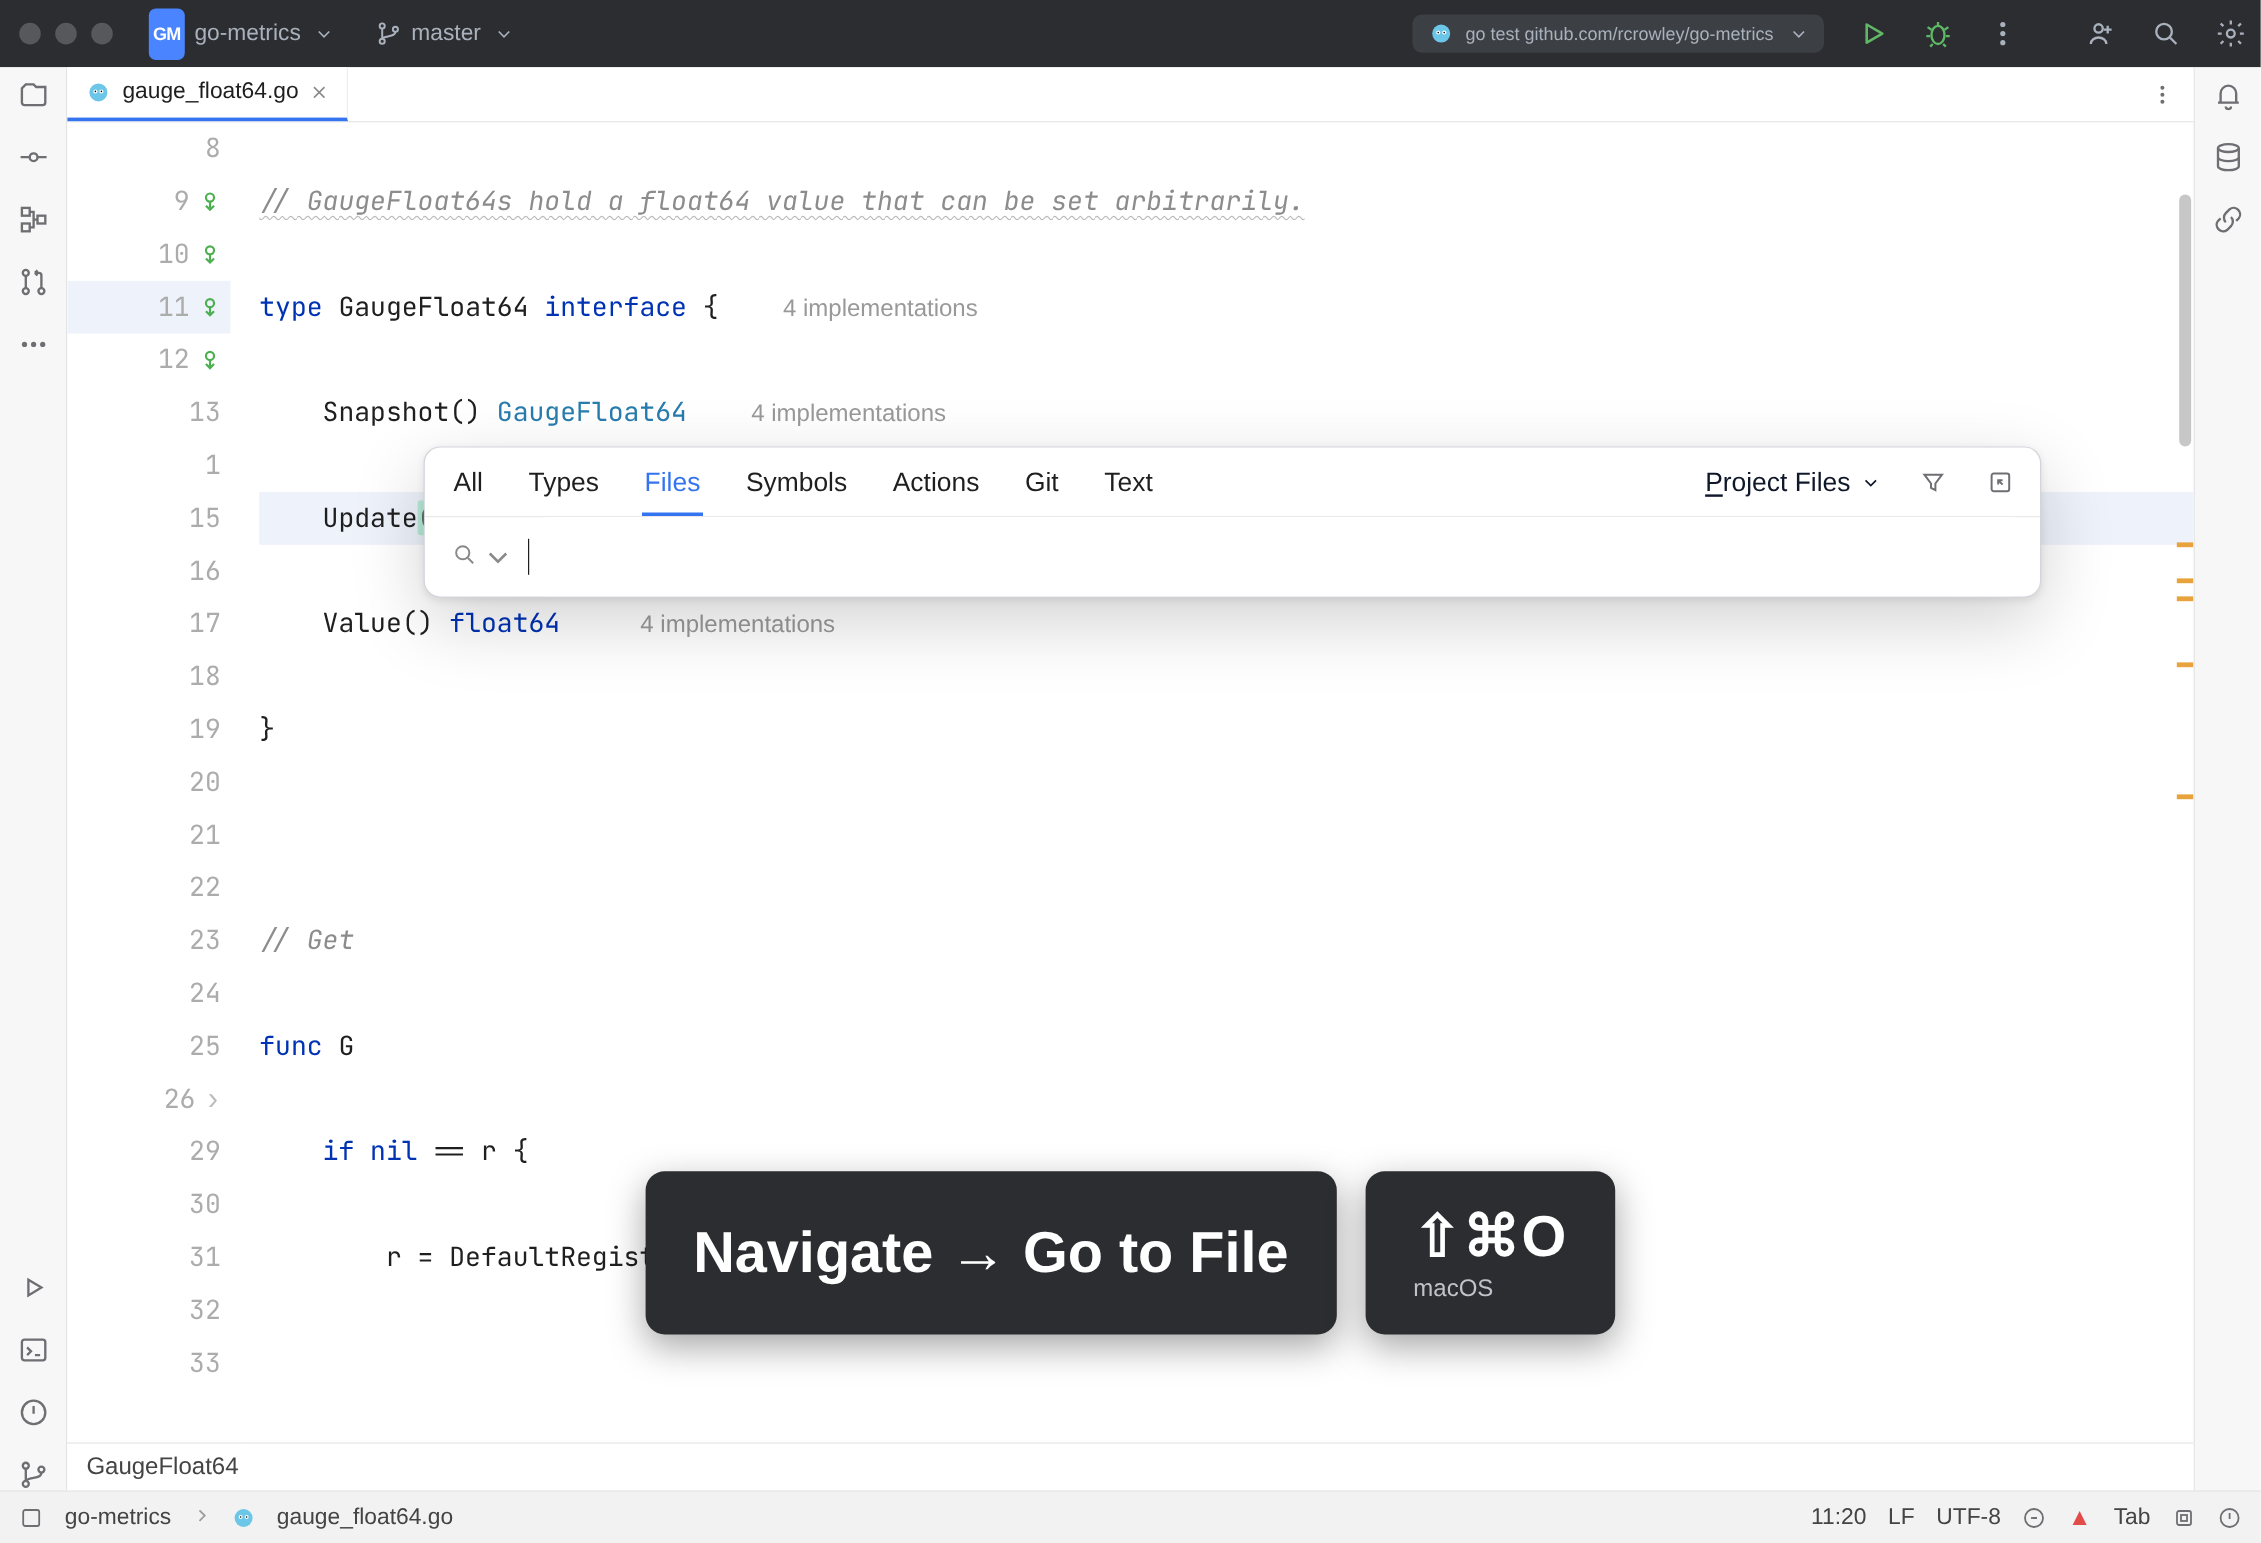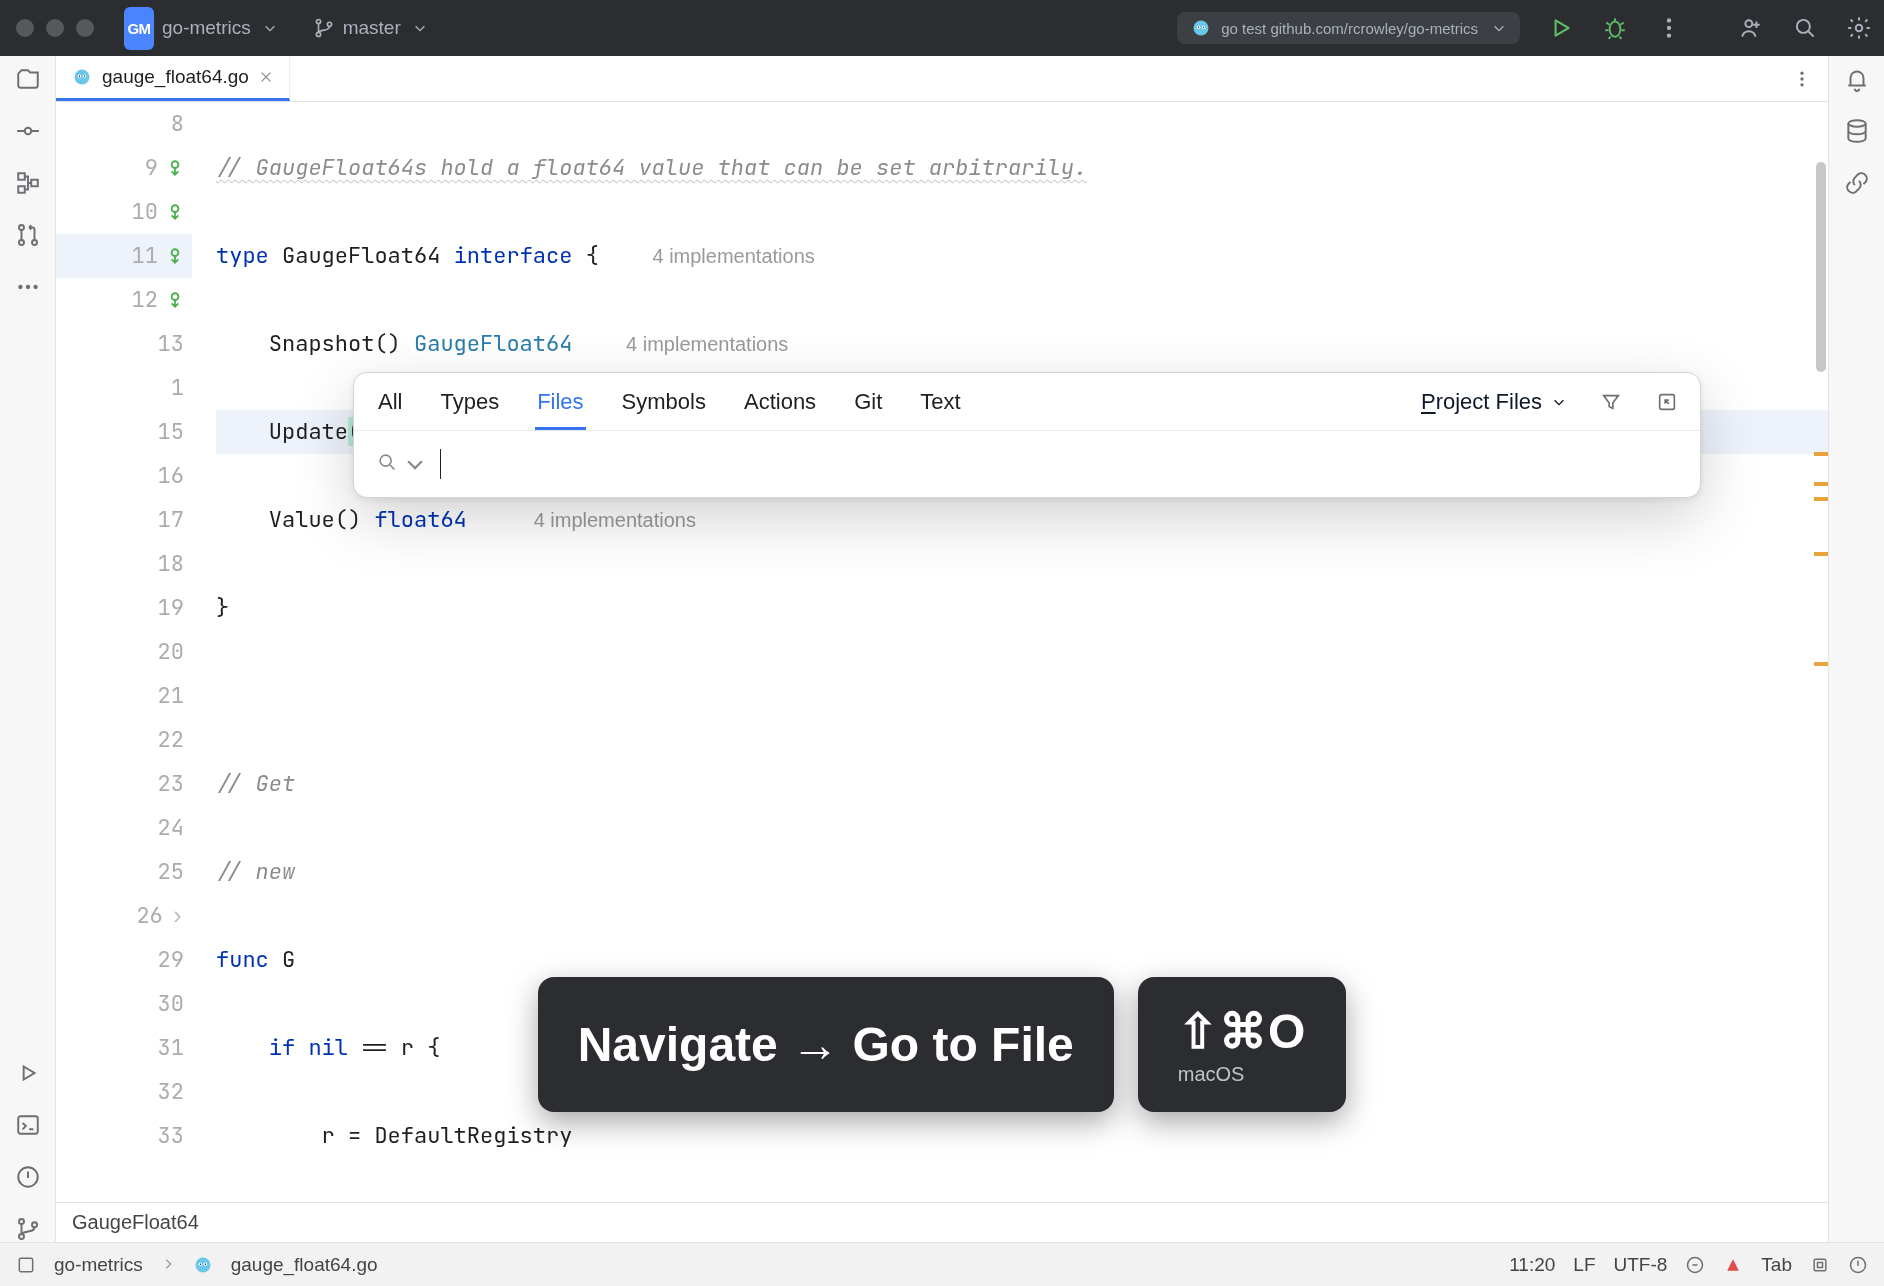--- a/index.html
+++ b/index.html
@@ -515,21 +515,20 @@
 
       <div class="code">
 <div class="line"><span class="tok-com tok-squiggle">// GaugeFloat64s hold a float64 value that can be set arbitrarily.</span></div>
 <div class="line"><span class="tok-kw">type</span> GaugeFloat64 <span class="tok-kw">interface</span> {   <span class="tok-hint">4 implementations</span></div>
 <div class="line">    Snapshot() <span class="tok-typ">GaugeFloat64</span>   <span class="tok-hint">4 implementations</span></div>
 <div class="line hl">    Update<span class="tok-paren-hl">(</span><span class="tok-kw">float64</span><span class="tok-paren-hl">)</span>    <span class="tok-hint">4 implementations</span></div>
 <div class="line">    Value() <span class="tok-kw">float64</span>    <span class="tok-hint">4 implementations</span></div>
 <div class="line">}</div>
 <div class="line"></div>
 <div class="line"><span class="tok-com">// Get</span></div>
-<div class="line"><span class="tok-com">// new</span></div>
 <div class="line"><span class="tok-kw">func</span> <span>G</span></div>
 <div class="line">    <span class="tok-kw">if</span> <span class="tok-kw">nil</span> == r {</div>
 <div class="line">        r = DefaultRegistry</div>
 
 
 
 
 
 
 

